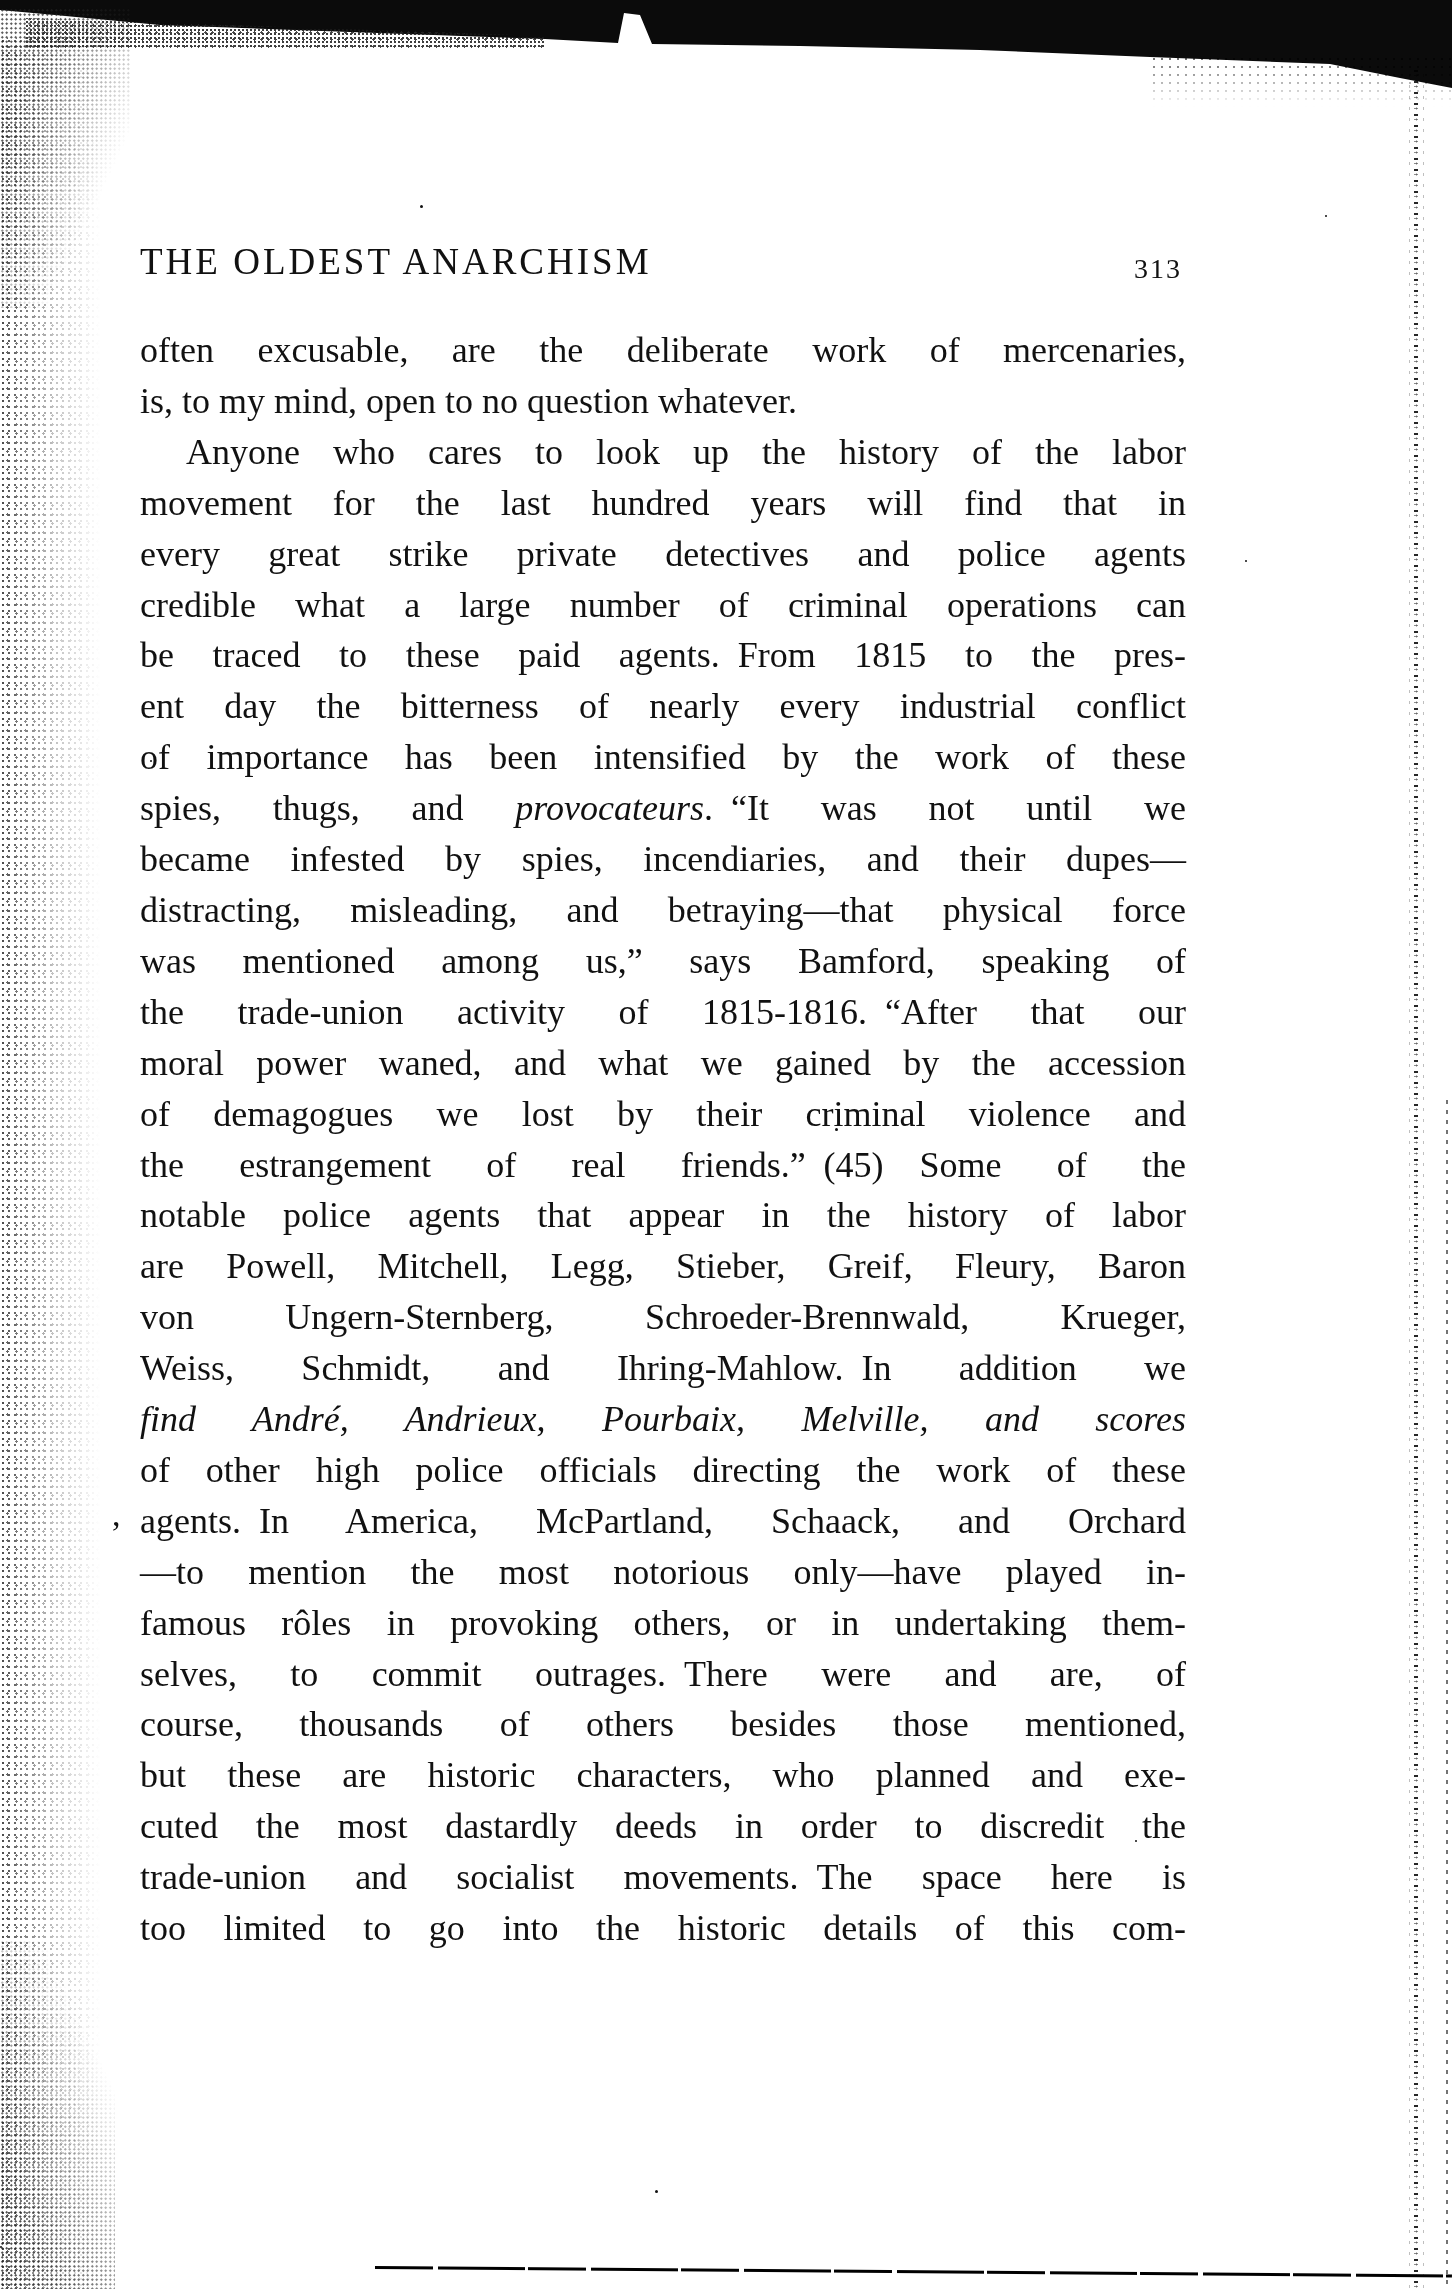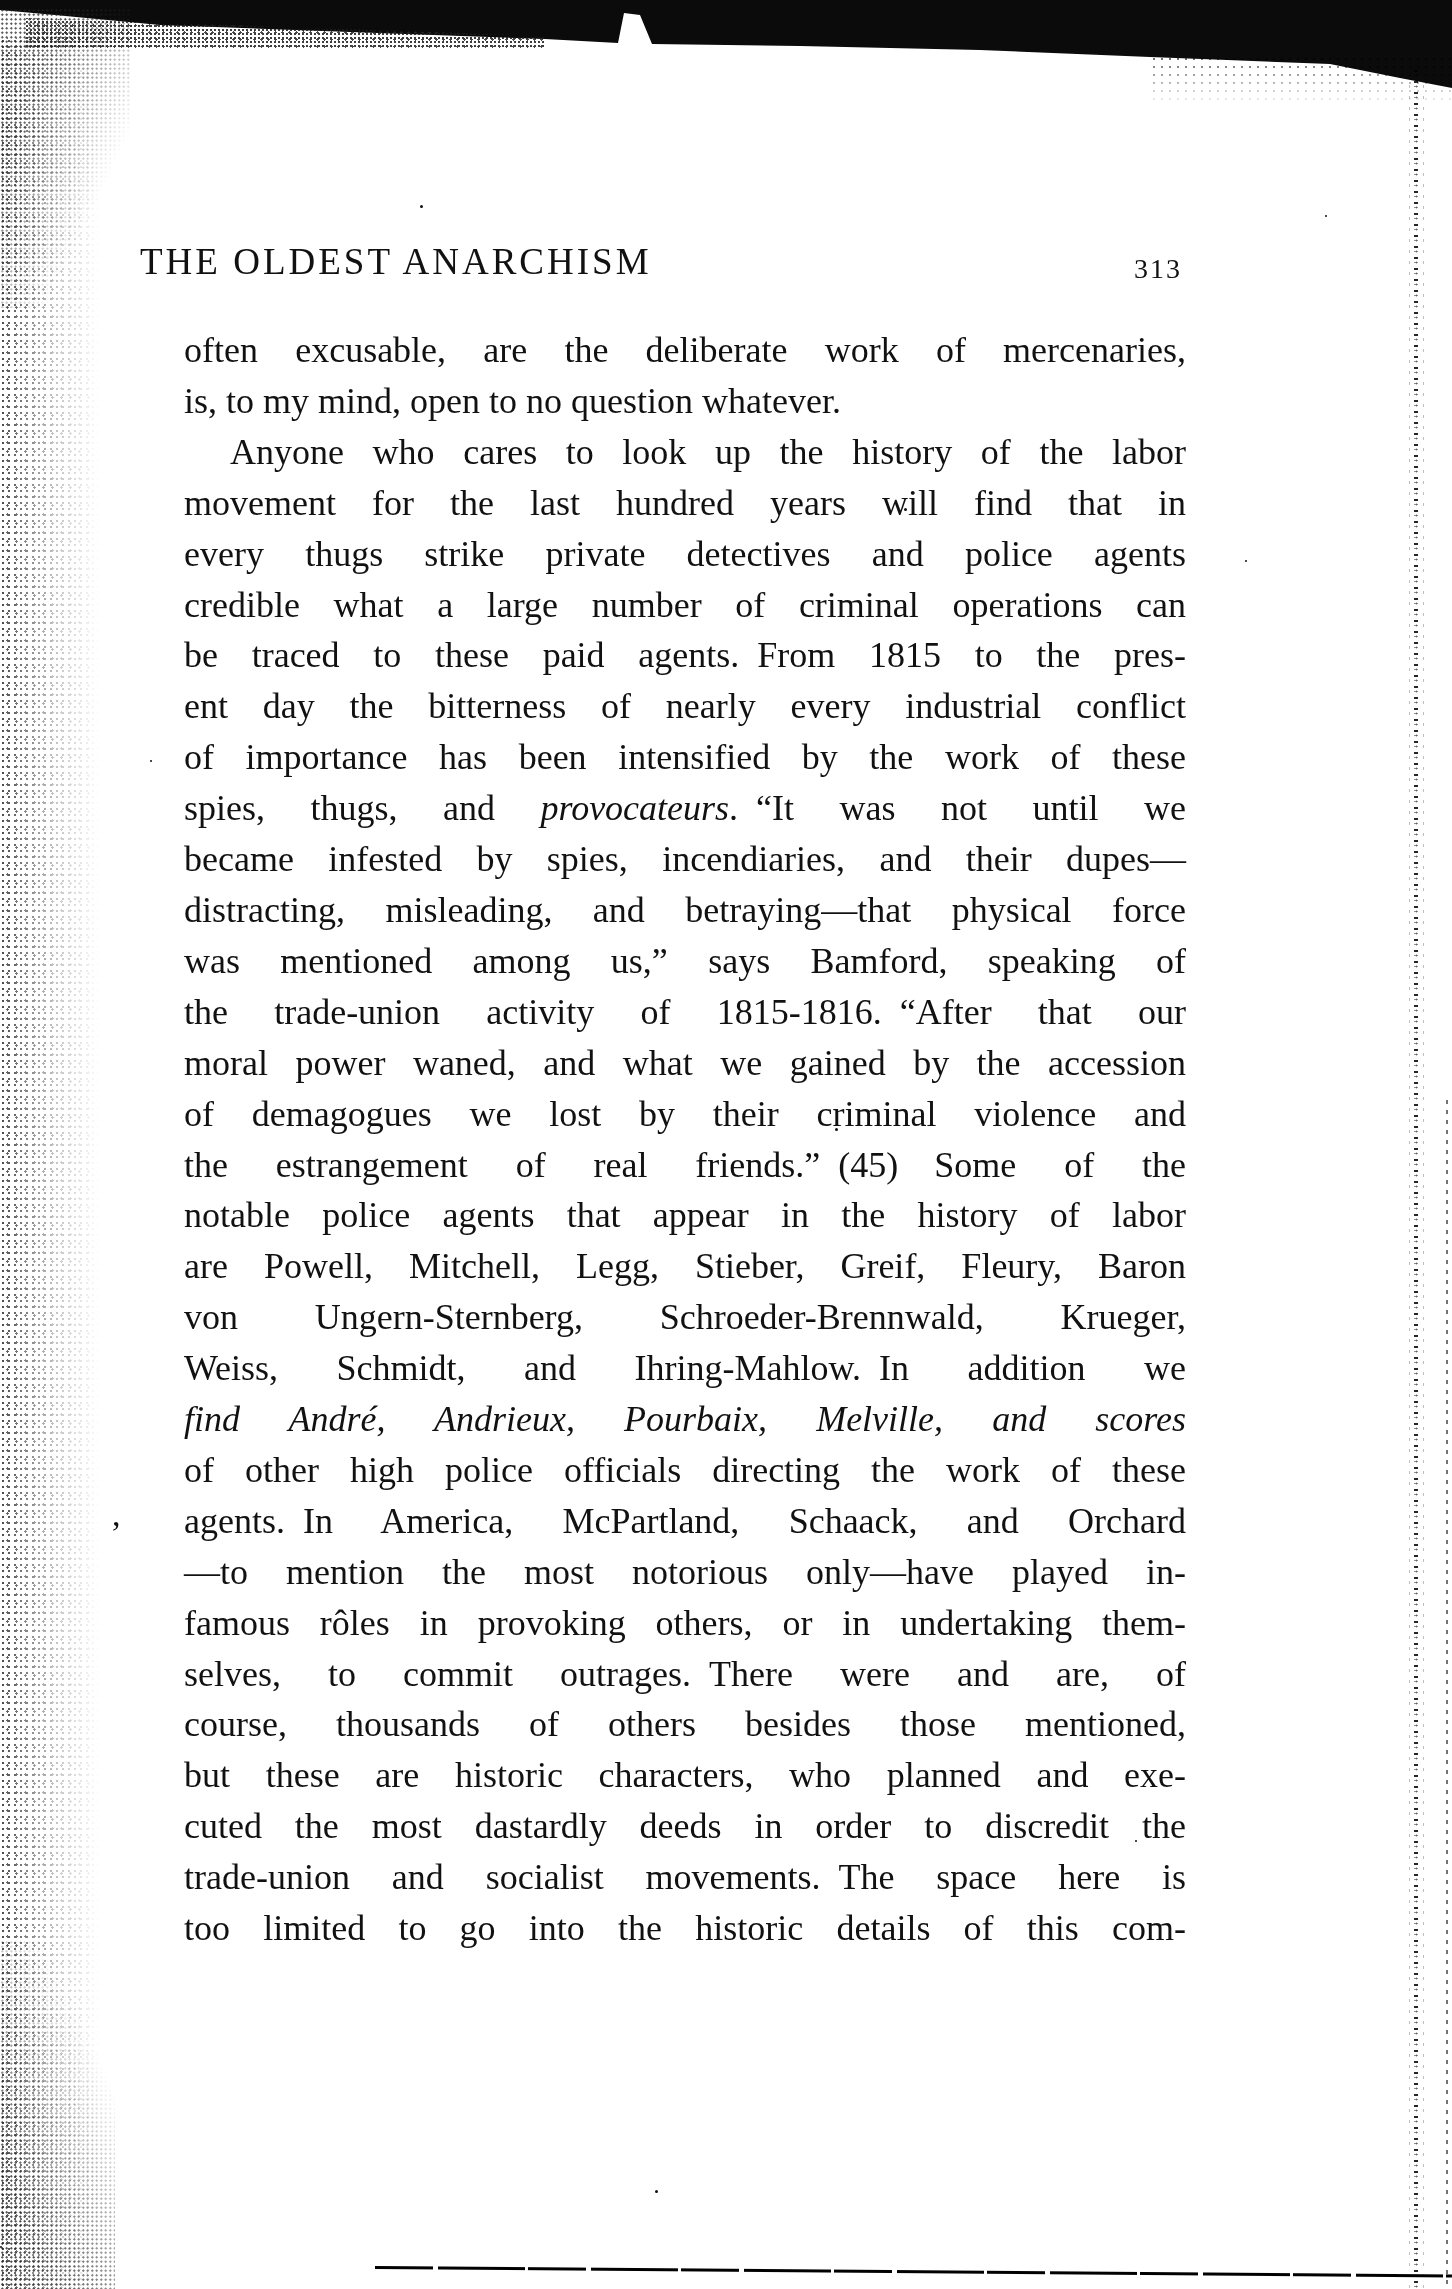--- a/index.html
+++ b/index.html
@@ -95,21 +95,21 @@
     color:var(--ink); white-space:nowrap;
   }
   .page-number {
     position:absolute; right:4px; top:13px; font-size:28px; letter-spacing:2px;
     color:var(--ink);
   }
   .body-text {
     position:absolute; left:140px; top:325px; width:1046px;
     font-size:36px; line-height:50.9px; color:var(--ink);
   }
-  .line { text-align:justify; text-align-last:justify;margin-left:44px; }
+  .line { text-align:justify; text-align-last:justify; }
   .line.no-just { text-align-last:left; }
   .line.indent { text-indent:46px; }
   .em { font-style:italic; }
 </style>
 </head>
 <body>
 
 <div class="scan">
 
   <div class="top-band"></div>
@@ -138,21 +138,21 @@
   <header class="header-row">
     <span class="running-header">THE OLDEST ANARCHISM</span>
     <span class="page-number">313</span>
   </header>
 
   <main class="body-text">
       <div class="line"><span>often excusable, are the deliberate work of mercenaries,</span></div>
       <div class="line no-just"><span>is, to my mind, open to no question whatever.</span></div>
       <div class="line indent"><span>Anyone who cares to look up the history of the labor</span></div>
       <div class="line"><span>movement for the last hundred years will find that in</span></div>
-      <div class="line"><span>every thugs strike private detectives and police agents</span></div>
+      <div class="line"><span>every great strike private detectives and police agents</span></div>
       <div class="line"><span>credible what a large number of criminal operations can</span></div>
       <div class="line"><span>be traced to these paid agents. From 1815 to the pres-</span></div>
       <div class="line"><span>ent day the bitterness of nearly every industrial conflict</span></div>
       <div class="line"><span>of importance has been intensified by the work of these</span></div>
       <div class="line"><span>spies, thugs, and </span><span class="em">provocateurs</span><span>. “It was not until we</span></div>
       <div class="line"><span>became infested by spies, incendiaries, and their dupes—</span></div>
       <div class="line"><span>distracting, misleading, and betraying—that physical force</span></div>
       <div class="line"><span>was mentioned among us,” says Bamford, speaking of</span></div>
       <div class="line"><span>the trade-union activity of 1815-1816. “After that our</span></div>
       <div class="line"><span>moral power waned, and what we gained by the accession</span></div>

